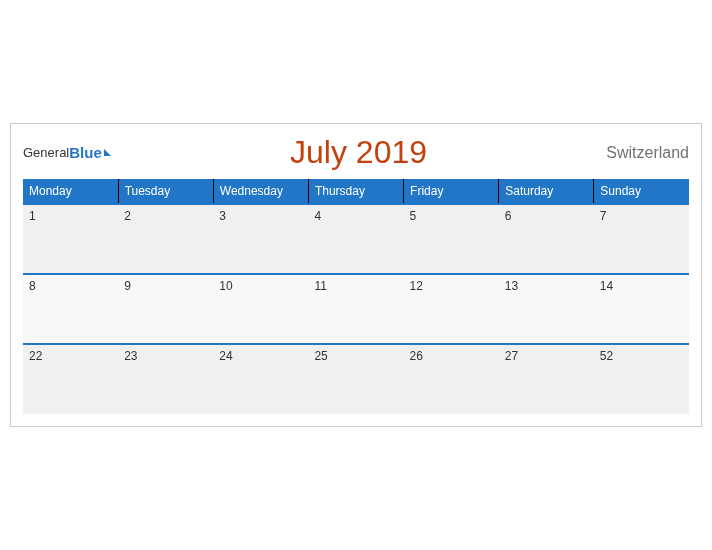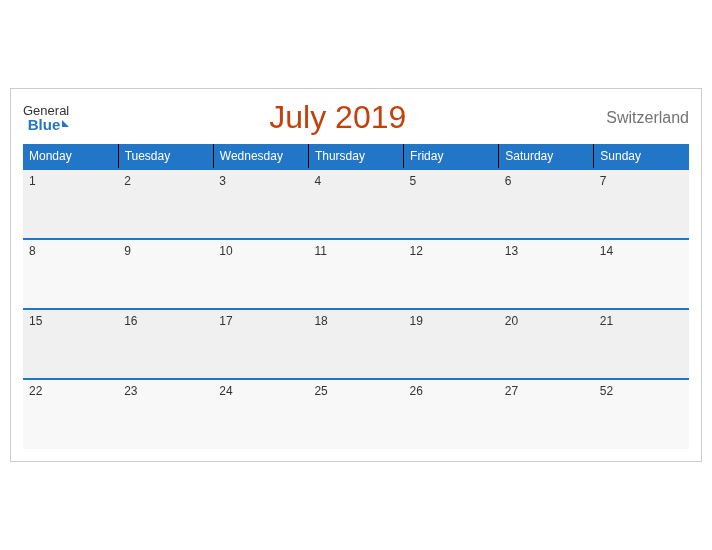--- a/index.html
+++ b/index.html
@@ -19,22 +19,22 @@
       padding: 10px 12px 12px 12px;
     }
     .calendar-header {
       display: flex;
       align-items: center;
       justify-content: space-between;
       margin-bottom: 8px;
     }
     .logo {
       display: flex;
-      flex-direction: column;
-      align-items: flex-end;
+      flex-direction: row;
+      align-items: center;
       line-height: 1;
     }
     .logo-general {
       font-size: 13px;
       color: #333;
       font-weight: normal;
     }
     .logo-blue {
       font-size: 15px;
       color: #2176c7;
@@ -145,29 +145,20 @@
         <tr>
           <td><span class="day-num">8</span></td>
           <td><span class="day-num">9</span></td>
           <td><span class="day-num">10</span></td>
           <td><span class="day-num">11</span></td>
           <td><span class="day-num">12</span></td>
           <td><span class="day-num">13</span></td>
           <td><span class="day-num">14</span></td>
         </tr>
         <tr>
-          <td><span class="day-num">15</span></td>
-          <td><span class="day-num">16</span></td>
-          <td><span class="day-num">17</span></td>
-          <td><span class="day-num">18</span></td>
-          <td><span class="day-num">19</span></td>
-          <td><span class="day-num">20</span></td>
-          <td><span class="day-num">21</span></td>
-        </tr>
-        <tr>
           <td><span class="day-num">22</span></td>
           <td><span class="day-num">23</span></td>
           <td><span class="day-num">24</span></td>
           <td><span class="day-num">25</span></td>
           <td><span class="day-num">26</span></td>
           <td><span class="day-num">27</span></td>
           <td><span class="day-num">52</span></td>
         </tr>
       </tbody>
   </table>

